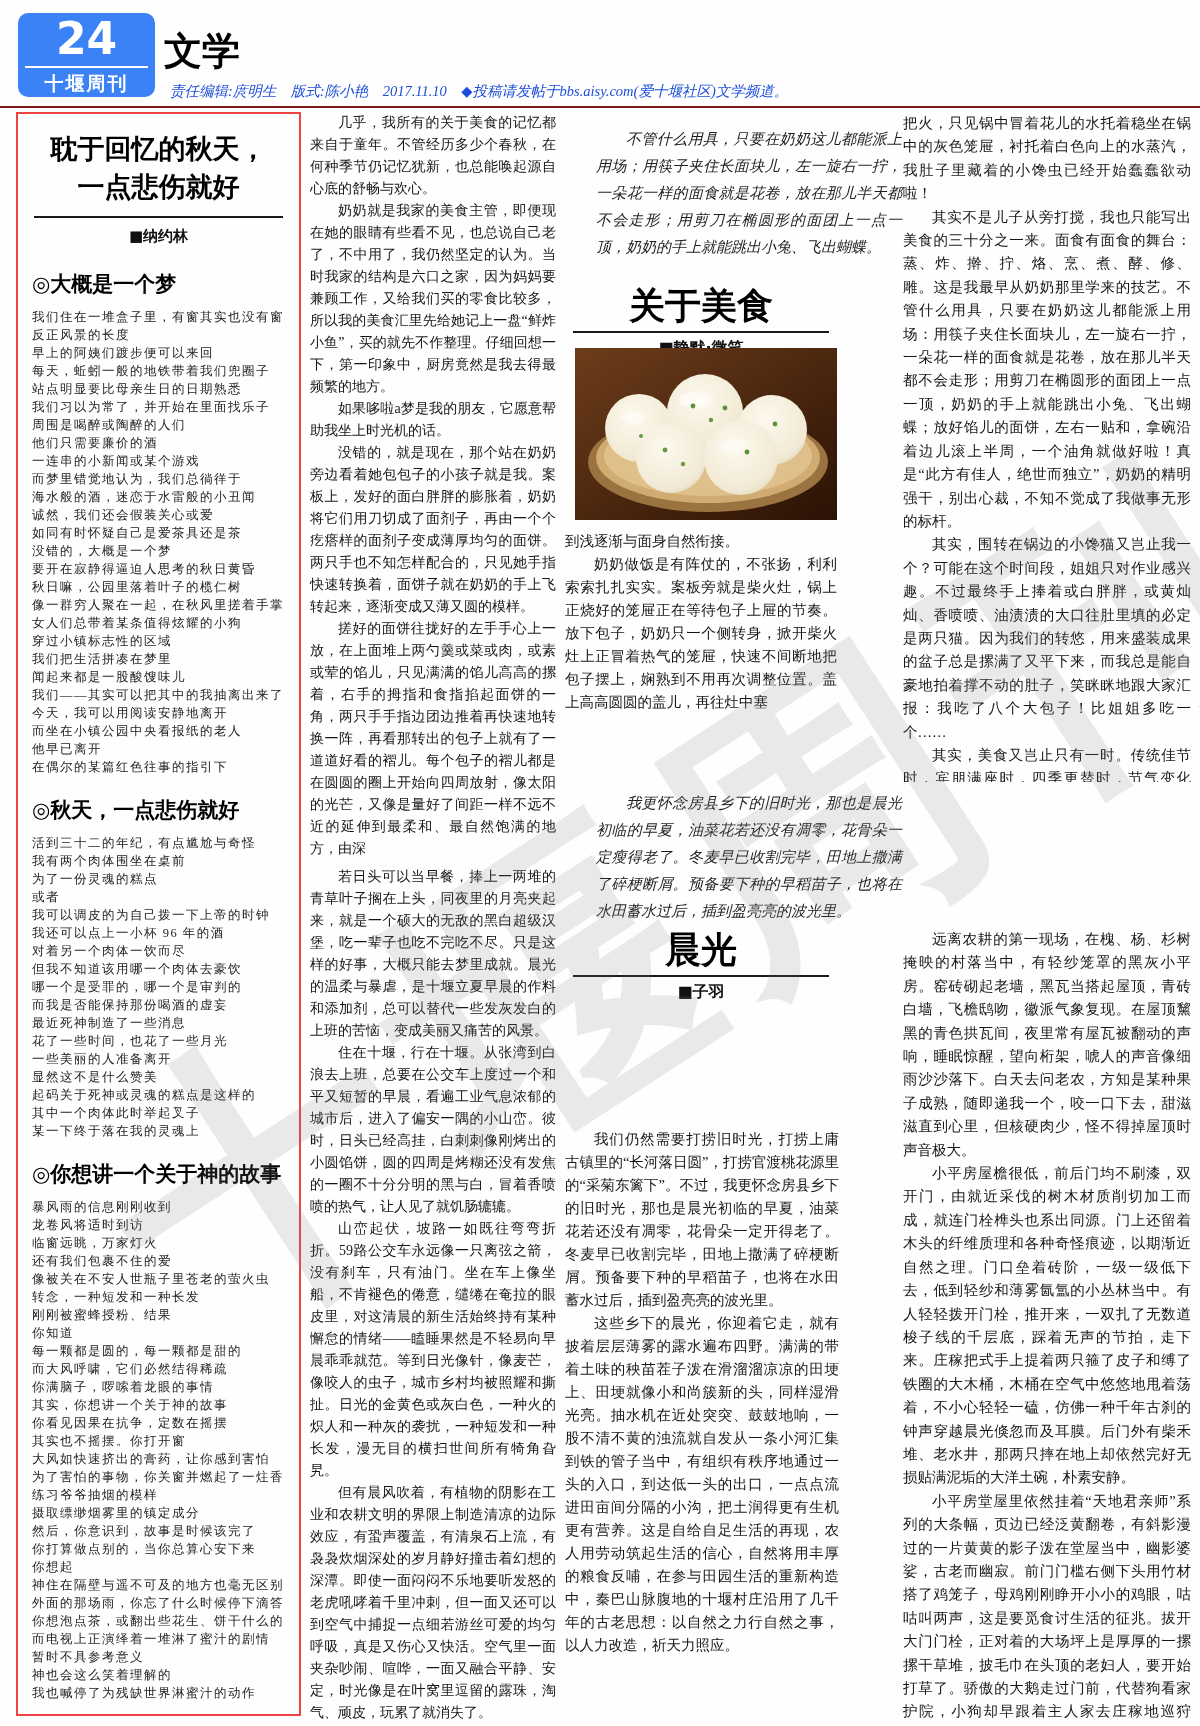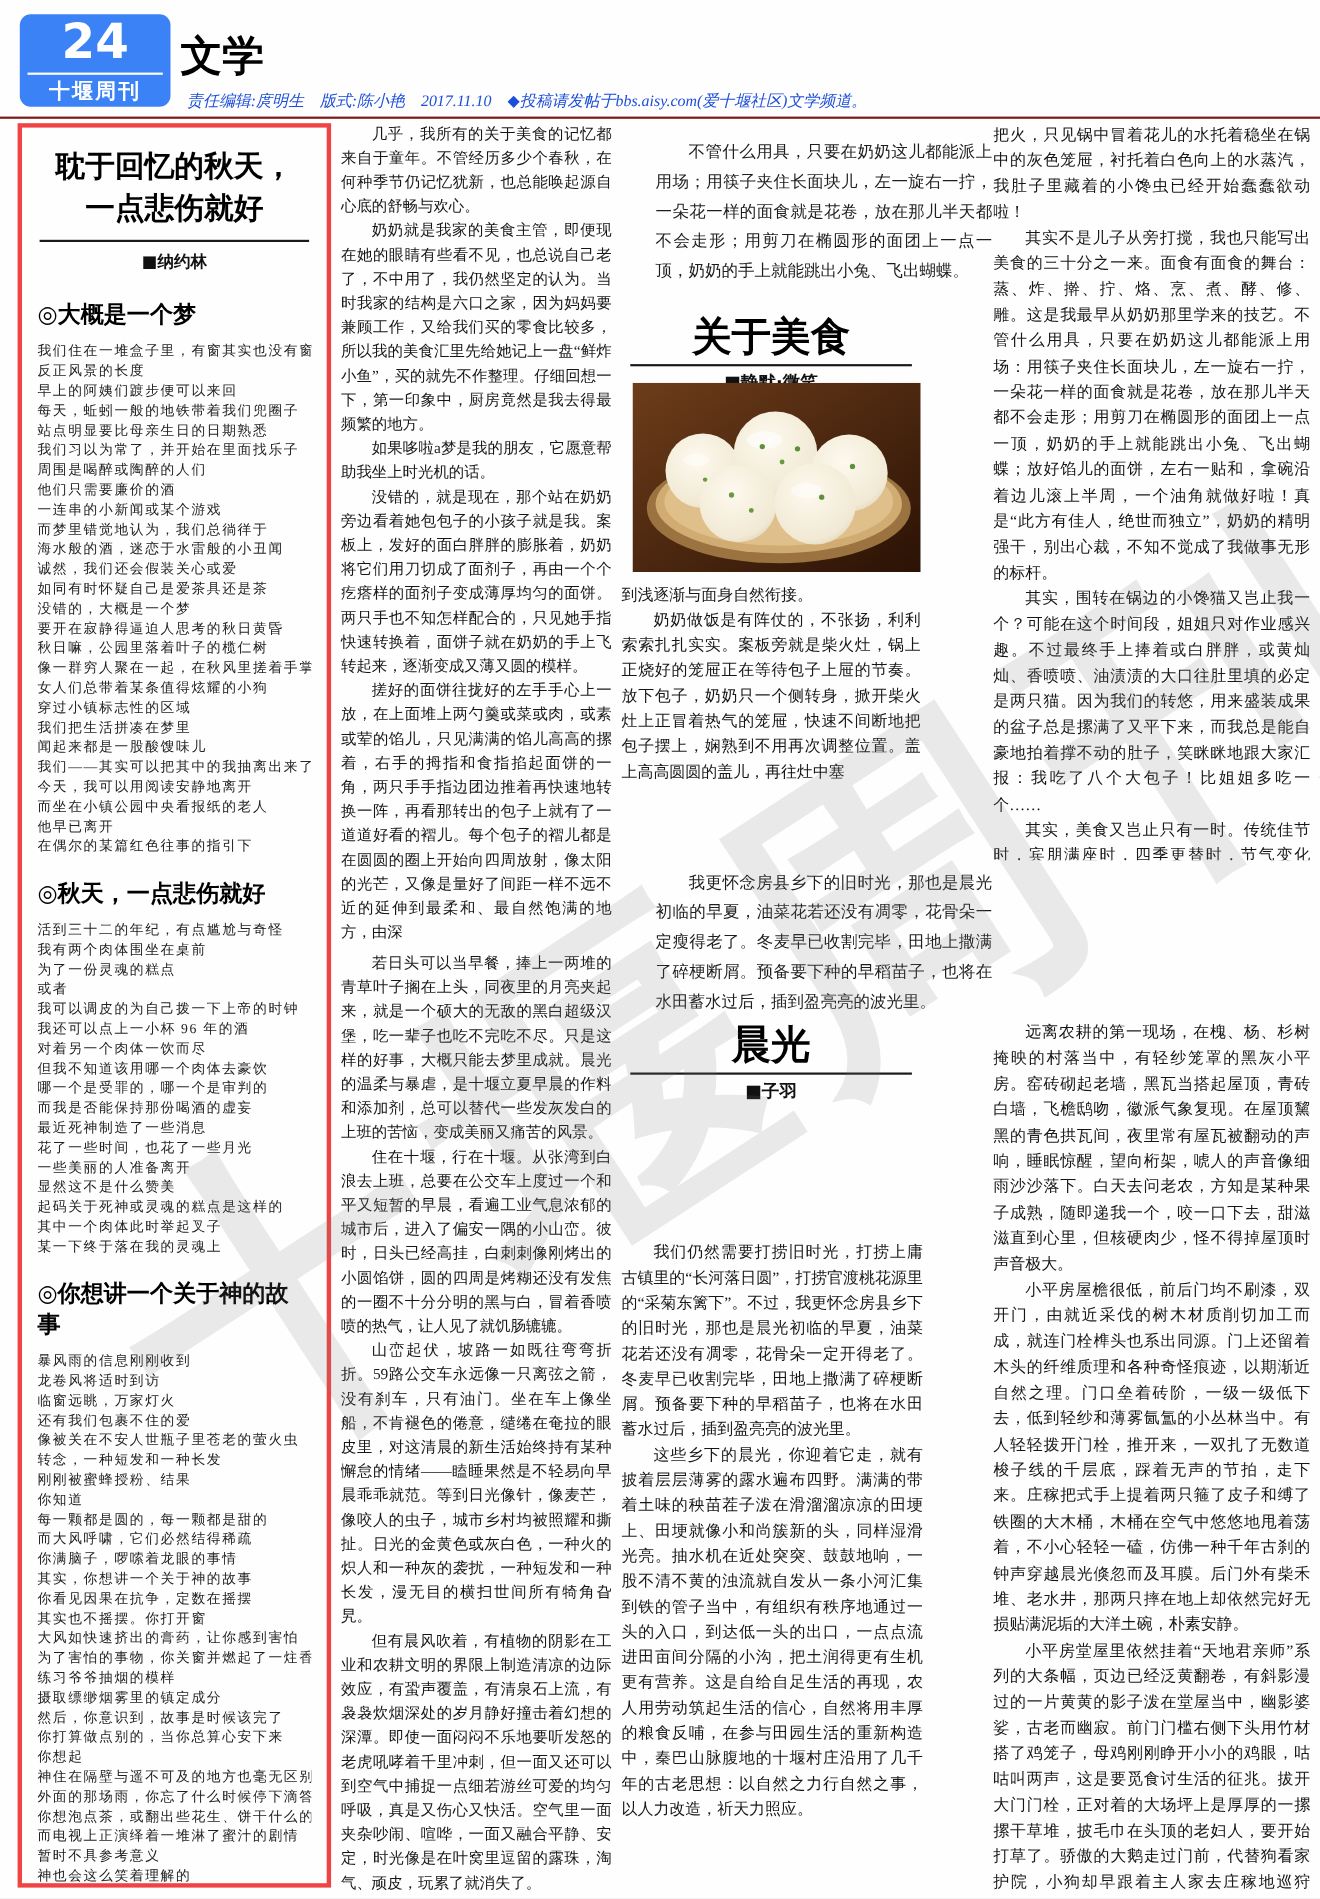--- a/index.html
+++ b/index.html
@@ -14,37 +14,37 @@
   .section-title{position:absolute;left:164px;top:26px;font-size:38px;font-weight:bold;
         font-family:"DejaVu Sans","Liberation Sans",sans-serif;color:#000;}
   .info-line{position:absolute;left:170px;top:82px;font-size:14.5px;font-weight:normal;font-style:italic;color:#1d4ed8;}
   .red-rule{position:absolute;left:0;top:106px;width:1200px;height:2px;background:#7d1a1a;}
   
   .watermark{position:absolute;left:-180px;top:700px;width:1750px;text-align:center;
         font-family:"DejaVu Sans","Liberation Sans",sans-serif;font-weight:bold;font-size:300px;
         letter-spacing:30px;color:rgba(125,125,125,0.16);transform:rotate(-33deg);
         z-index:10;pointer-events:none;white-space:nowrap;}
   
-  .col1{position:absolute;left:16px;top:112px;width:285px;height:1604px;border:4px solid #ef4444;
+  .col1{position:absolute;left:16px;top:112px;width:285px;height:1604px;border:2px solid #ef4444;
         padding:16px 14px;box-sizing:border-box;overflow:hidden;z-index:2;}
   .poem-title{font-weight:bold;font-size:27px;line-height:38px;text-align:center;color:#000;}
   .poem-rule{height:2px;background:#1a1a1a;margin:10px 2px 9px;}
   .poem-author{text-align:center;font-size:15px;font-weight:bold;margin-bottom:24px;
         font-family:"DejaVu Sans","Liberation Sans",sans-serif;}
   .poem-heading{font-size:21px;font-weight:bold;margin:20px 0 10px;color:#000;
         font-family:"DejaVu Sans","Liberation Sans",sans-serif;}
   .poem-lines{}
   .poem-lines div{font-size:12.5px;line-height:18px;letter-spacing:1.5px;color:#222;
         white-space:nowrap;overflow:hidden;}
   
   .para{font-size:14px;line-height:22px;text-align:justify;text-indent:2em;color:#161616;margin:0;}
   .noindent{text-indent:0;}
   .col2a{position:absolute;left:310px;top:112px;width:246px;z-index:2;}
   .col2b{position:absolute;left:310px;top:866px;width:246px;height:860px;overflow:hidden;z-index:2;}
-  .excerpt{position:absolute;left:596px;top:126px;width:306px;
+  .excerpt{position:absolute;left:596px;top:126px;width:306px;font-style:italic;
         font-size:15px;line-height:27px;text-indent:2em;color:#1d1d1d;text-align:justify;z-index:2;}
   .excerpt2{top:790px;}
   .article-head{position:absolute;left:565px;width:272px;text-align:center;z-index:2;}
   .head-food{top:284px;}
   .head-morning{top:928px;}
   .article-title{font-size:36px;font-weight:bold;line-height:44px;color:#000;}
   .head-rule{height:2px;background:#1a1a1a;margin:3px 8px 5px;}
   .article-author{font-size:16px;font-weight:bold;
         font-family:"DejaVu Sans","Liberation Sans",sans-serif;}
   .photo{position:absolute;left:575px;top:348px;width:262px;height:172px;z-index:2;}

